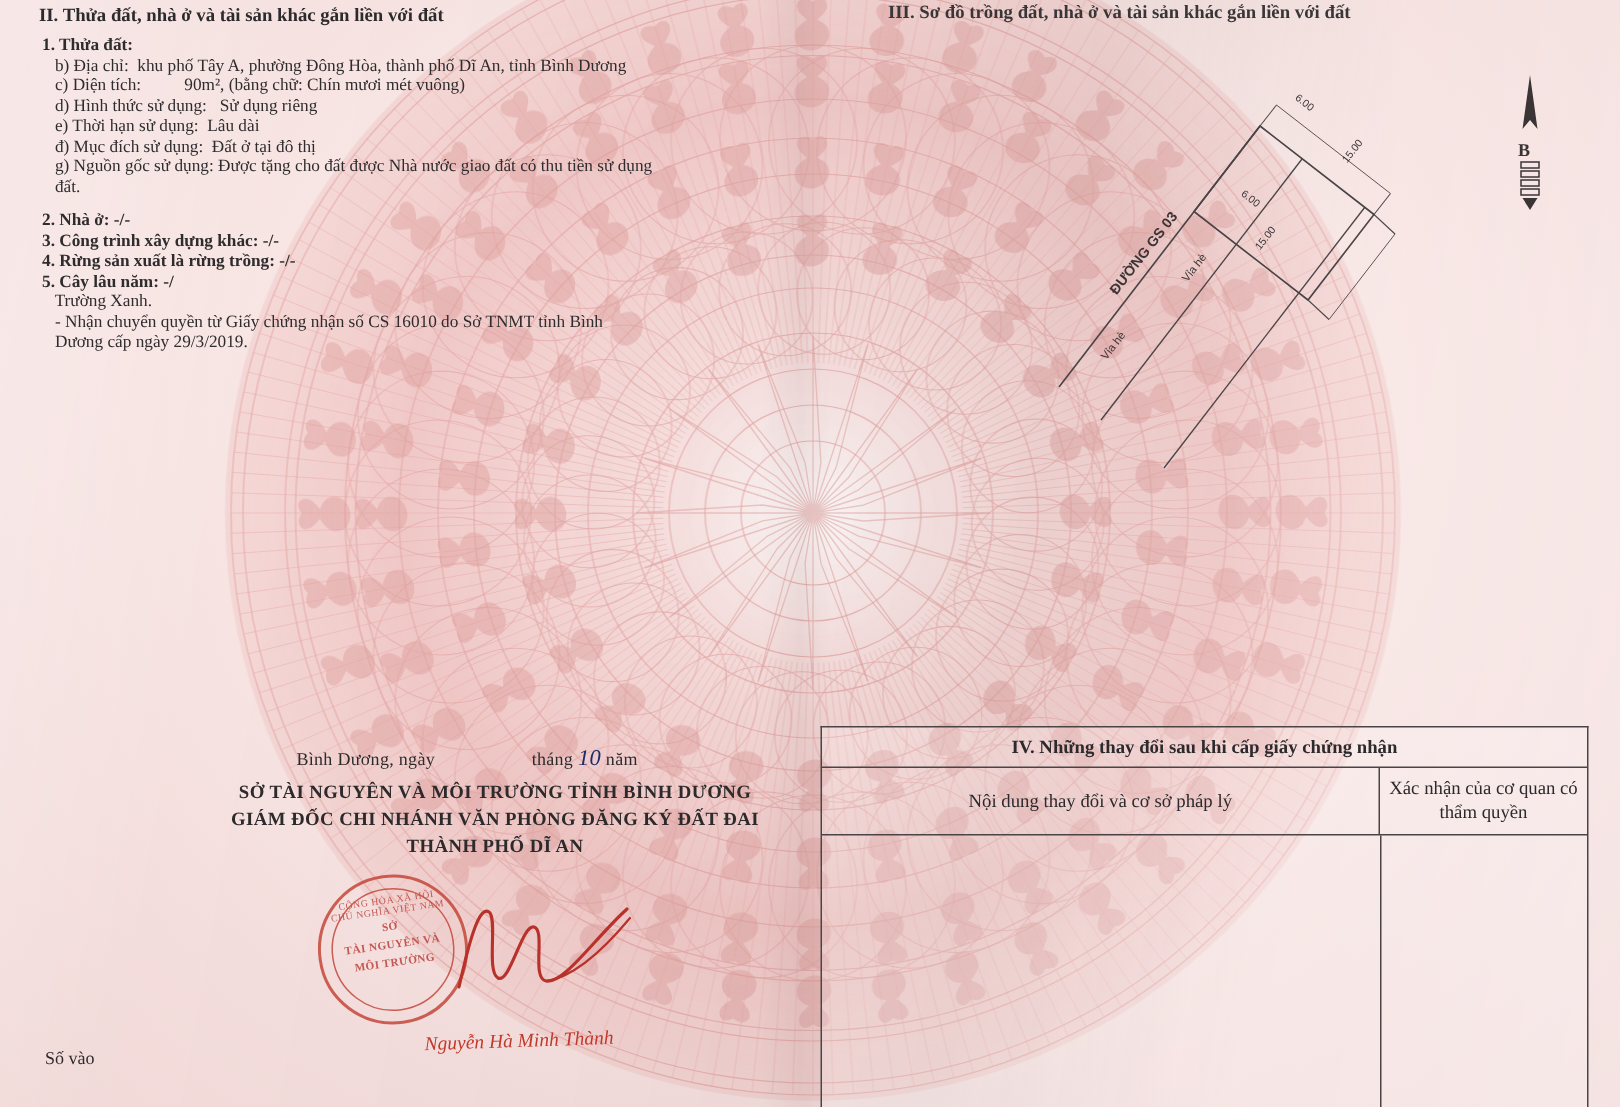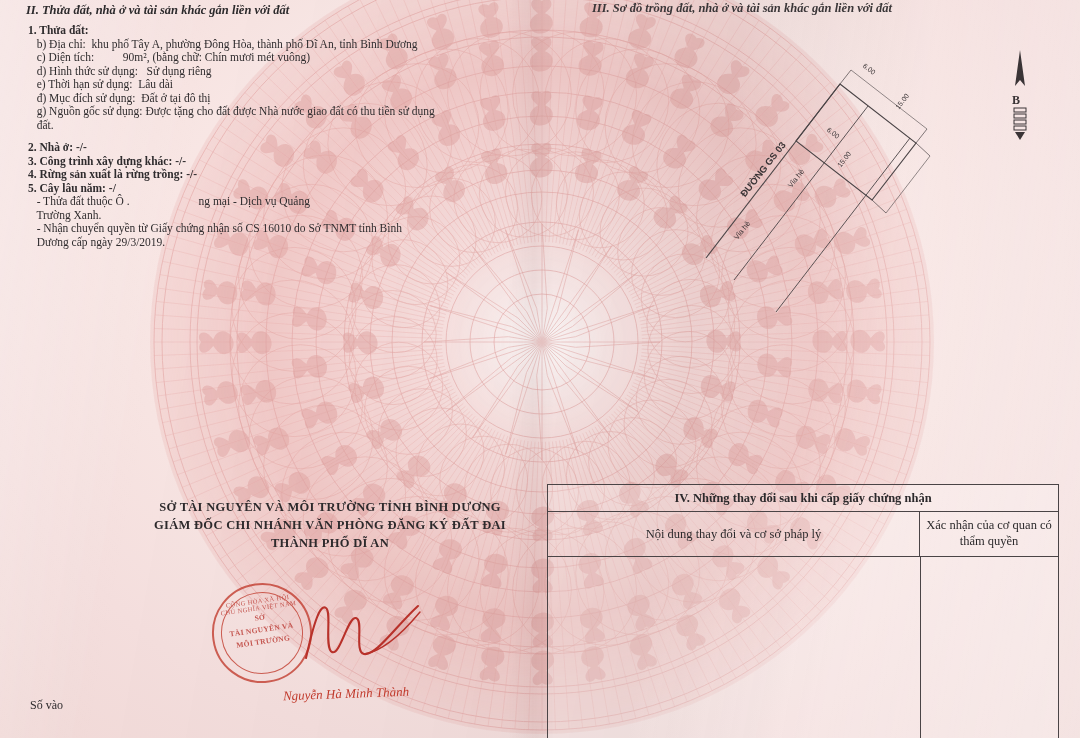--- a/index.html
+++ b/index.html
@@ -56,21 +56,20 @@
   
   .txt {
     position: absolute;
     color: #2c2a2c;
     font-family: "Liberation Serif", serif;
     line-height: 1.28;
     white-space: pre;
   }
   .hdr {
     font-weight: bold;
-    font-style: italic;
     font-size: 12.5px;
   }
   .sec-ii { left: 26px; top: 2px; }
   .sec-iii { left: 592px; top: 0px; color: #3a3638; }
   .line {
     font-size: 11.5px;
   }
   .bi { font-weight: bold; }
 
   
@@ -1013,21 +1012,20 @@
       <div class="row line">   d) Hình thức sử dụng:   Sử dụng riêng</div>
       <div class="row line">   e) Thời hạn sử dụng:  Lâu dài</div>
       <div class="row line">   đ) Mục đích sử dụng:  Đất ở tại đô thị</div>
       <div class="row line">   g) Nguồn gốc sử dụng: Được tặng cho đất được Nhà nước giao đất có thu tiền sử dụng</div>
       <div class="row line">   đất.</div>
       <div class="gap"></div>
       <div class="row bi">2. Nhà ở: -/-</div>
       <div class="row bi">3. Công trình xây dựng khác: -/-</div>
       <div class="row bi">4. Rừng sản xuất là rừng trồng: -/-</div>
       <div class="row bi">5. Cây lâu năm: -/</div>
-      <div class="row line">   - Thửa đất thuộc Ô .                        ng mại - Dịch vụ Quảng</div>
       <div class="row line">   Trường Xanh.</div>
       <div class="row line">   - Nhận chuyển quyền từ Giấy chứng nhận số CS 16010 do Sở TNMT tỉnh Bình</div>
       <div class="row line">   Dương cấp ngày 29/3/2019.</div>
     </div>
 
   <div id="map">
     <svg width="380" height="300" viewBox="0 0 380 300" xmlns="http://www.w3.org/2000/svg">
 
       <line x1="16" y1="218" x2="150" y2="44" stroke="#4a4446" stroke-width="1.1"></line>
       <line x1="44" y1="240" x2="178" y2="66" stroke="#4a4446" stroke-width="0.9"></line>
@@ -1057,20 +1055,28 @@
       <rect x="14" y="58" width="12" height="4" fill="none" stroke="#3a3436" stroke-width="1"></rect>
       <rect x="14" y="64" width="12" height="4" fill="none" stroke="#3a3436" stroke-width="1"></rect>
       <rect x="14" y="70" width="12" height="4" fill="none" stroke="#3a3436" stroke-width="1"></rect>
       <rect x="14" y="76" width="12" height="4" fill="none" stroke="#3a3436" stroke-width="1"></rect>
       <polygon points="20,90 15,82 25,82" fill="#3a3436"></polygon>
     </svg>
     <div class="blabel">B</div>
   </div>
 
   <div id="auth">
+    <div class="dateline">
+      <span>Bình Dương, ngày</span>
+      <span style="display:inline-block;width:58px"></span>
+      <span>tháng</span>
+      <span class="hand-date">10</span>
+      <span>năm</span>
+      <span style="display:inline-block;width:34px"></span>
+    </div>
     <div class="a1">SỞ TÀI NGUYÊN VÀ MÔI TRƯỜNG TỈNH BÌNH DƯƠNG</div>
     <div class="a3">GIÁM ĐỐC CHI NHÁNH VĂN PHÒNG ĐĂNG KÝ ĐẤT ĐAI</div>
     <div class="a4">THÀNH PHỐ DĨ AN</div>
   </div>
 
   <div class="seal">
     <div class="inner"></div>
     <div class="arc-top">CỘNG HÒA XÃ HỘI CHỦ NGHĨA VIỆT NAM</div>
     <div class="stext s1">SỞ</div>
     <div class="stext s2">TÀI NGUYÊN VÀ</div>

